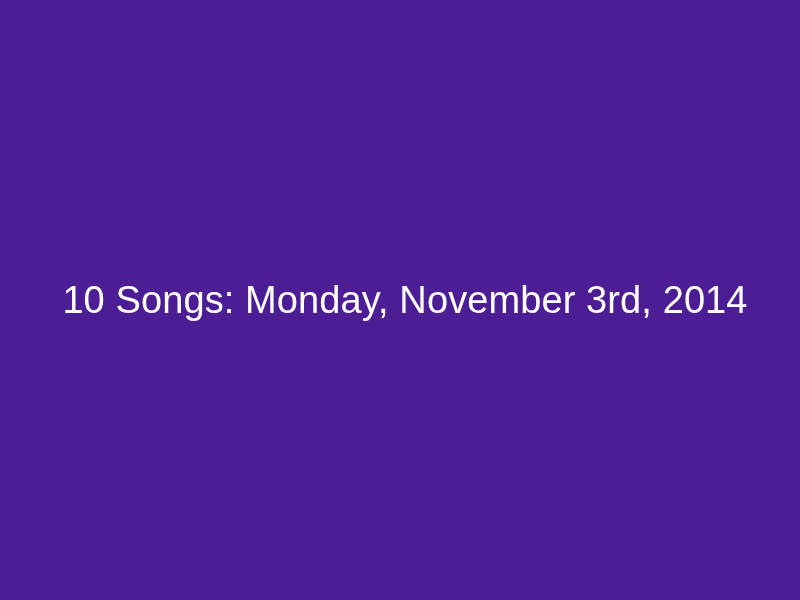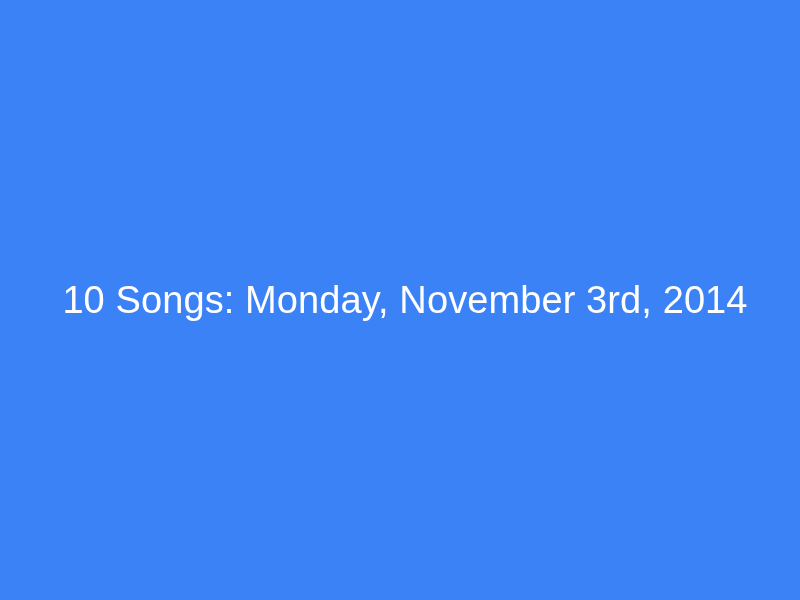--- a/index.html
+++ b/index.html
@@ -14,21 +14,21 @@
     overflow: hidden;
     font-family: "Liberation Sans", "DejaVu Sans", sans-serif;
     background: #ffffff;
   }
 
   .placeholder-canvas {
     position: relative;
     box-sizing: border-box;
     width: 800px;
     height: 600px;
-    background-color: #3b82f6;
+    background-color: #4c1d95;
     display: flex;
     align-items: center;
     justify-content: center;
     text-align: center;
     overflow: hidden;
   }
 
   .placeholder-caption {
     font-family: "Liberation Sans", "DejaVu Sans", sans-serif;
     font-size: 38px;

